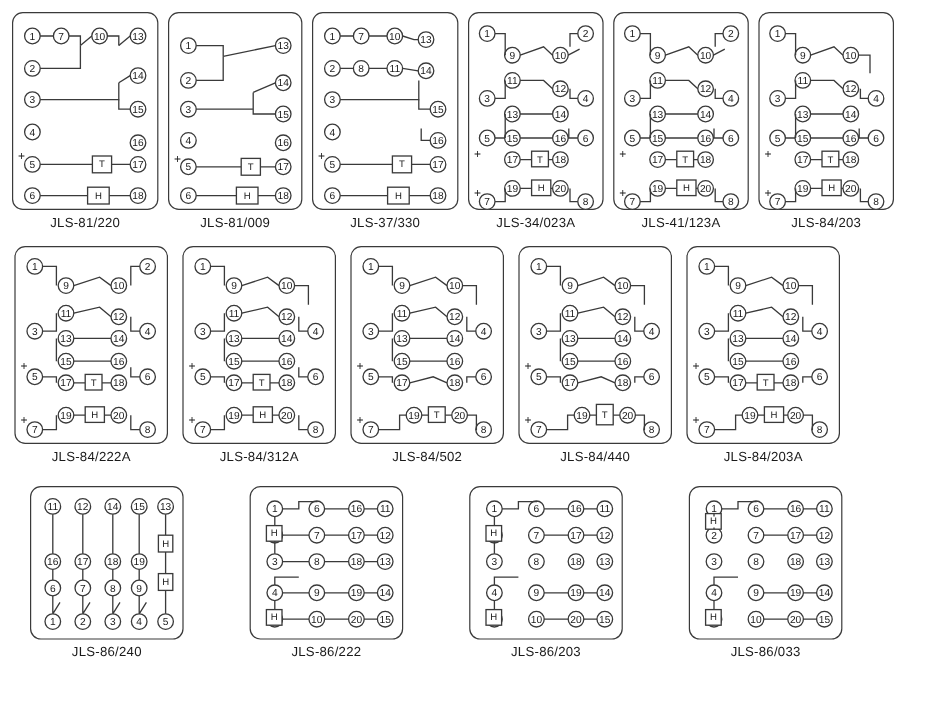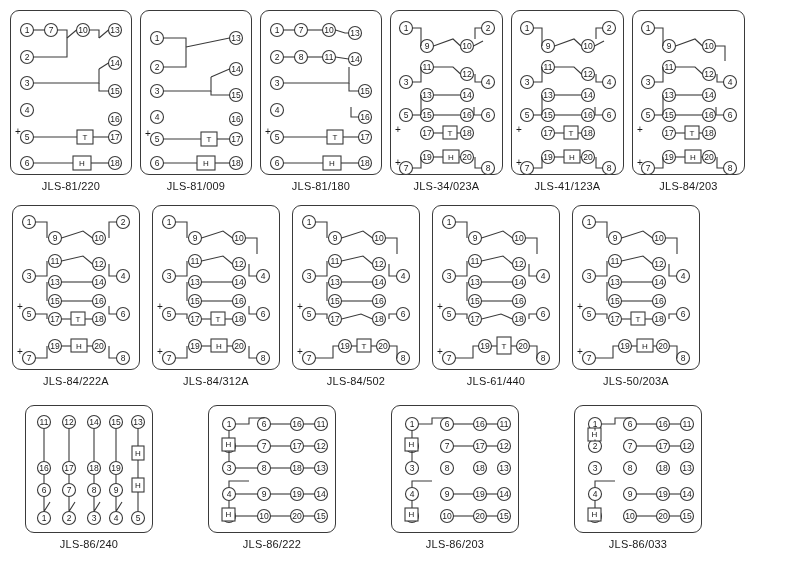--- a/index.html
+++ b/index.html
@@ -205,21 +205,21 @@
           <rect class="boxc" x="66" y="119" width="16" height="14"></rect>
           <text class="blbl" x="74" y="126">T</text>
           <path class="wire" d="M82 126 L97.5 126"></path>
           <path class="wire" d="M22.5 152 L62 152"></path>
           <rect class="boxc" x="62" y="145" width="18" height="14"></rect>
           <text class="blbl" x="71" y="152">H</text>
           <path class="wire" d="M80 152 L97.5 152"></path>
           <text class="plus" x="7" y="120">+</text>
         </svg>
       </div>
-      <div class="caption">JLS-81/180</div>
+      <div class="caption">JLS-37/330</div>
     </div>
 
     <div class="cell">
       <div class="panel" style="width:113px;height:165px;">
         <svg width="113" height="165" viewBox="0 0 113 165">
           <circle class="term" cx="15" cy="17" r="6.5"></circle>
             <text class="tnum" x="15" y="17">1</text>
           <circle class="term" cx="36" cy="35" r="6.5"></circle>
             <text class="tnum" x="36" y="35">9</text>
           <circle class="term" cx="97" cy="17" r="6.5"></circle>
@@ -701,21 +701,21 @@
           <path class="wire" d="M22.5 152 L40 152 L40 140 L45.5 140"></path>
           <path class="wire" d="M58.5 140 L64 140"></path>
           <rect class="boxc" x="64" y="131" width="14" height="17"></rect>
           <text class="blbl" x="71" y="140">T</text>
           <path class="wire" d="M78 140 L83.5 140"></path>
           <path class="wire" d="M96.5 140 L104 140 L104 152 L103.5 152"></path>
           <text class="plus" x="7" y="100">+</text>
           <text class="plus" x="7" y="145">+</text>
         </svg>
       </div>
-      <div class="caption">JLS-61/440</div>
+      <div class="caption">JLS-84/440</div>
     </div>
 
     <div class="cell">
       <div class="panel" style="width:128px;height:165px;">
         <svg width="128" height="165" viewBox="0 0 128 165">
           <circle class="term" cx="16" cy="16" r="6.5"></circle>
             <text class="tnum" x="16" y="16">1</text>
           <circle class="term" cx="42" cy="32" r="6.5"></circle>
             <text class="tnum" x="42" y="32">9</text>
           <circle class="term" cx="86" cy="32" r="6.5"></circle>
@@ -771,21 +771,21 @@
           <path class="wire" d="M22.5 152 L40 152 L40 140 L45.5 140"></path>
           <path class="wire" d="M58.5 140 L64 140"></path>
           <rect class="boxc" x="64" y="133" width="16" height="13"></rect>
           <text class="blbl" x="72" y="140">H</text>
           <path class="wire" d="M80 140 L83.5 140"></path>
           <path class="wire" d="M96.5 140 L104 140 L104 152 L103.5 152"></path>
           <text class="plus" x="7" y="100">+</text>
           <text class="plus" x="7" y="145">+</text>
         </svg>
       </div>
-      <div class="caption">JLS-50/203A</div>
+      <div class="caption">JLS-84/203A</div>
     </div>
 
   </div>
 
   <div class="row" style="position:absolute;left:25px;top:405px;gap:55px;">
 
     <div class="cell">
       <div class="panel" style="width:128px;height:128px;">
         <svg width="128" height="128" viewBox="0 0 128 128">
           <circle class="term" cx="18" cy="16" r="6.5"></circle>

